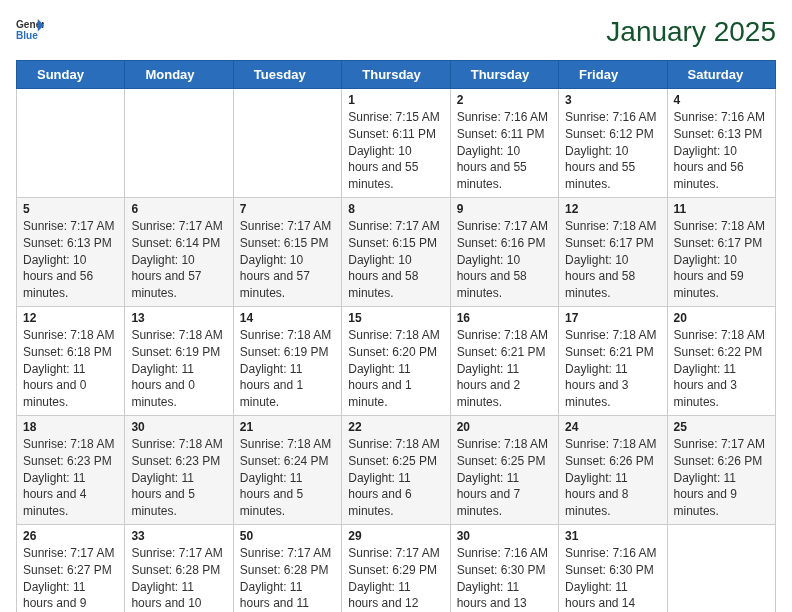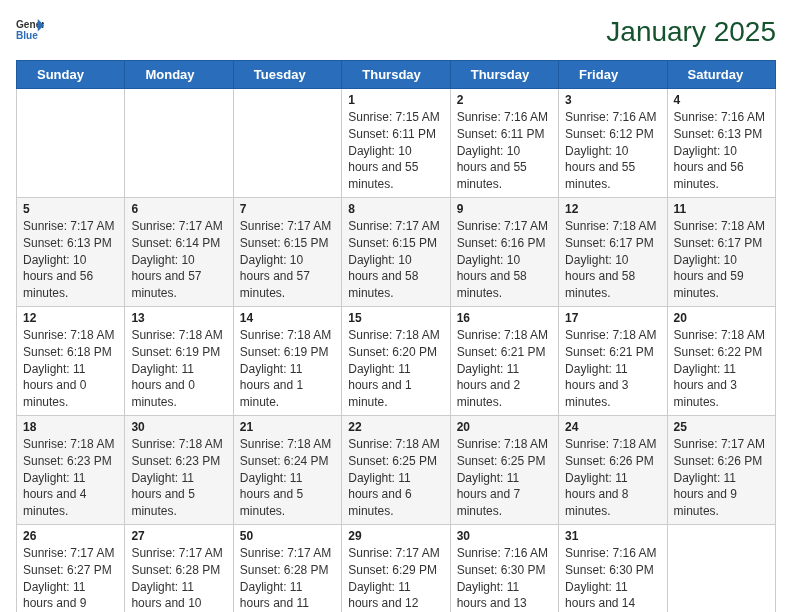--- a/index.html
+++ b/index.html
@@ -218,21 +218,21 @@
           <div class="day-number">25</div>
           <div class="day-info">Sunrise: 7:17 AM<br>Sunset: 6:26 PM<br>Daylight: 11 hours and 9 minutes.</div>
         </td>
       </tr>
       <tr>
         <td>
           <div class="day-number">26</div>
           <div class="day-info">Sunrise: 7:17 AM<br>Sunset: 6:27 PM<br>Daylight: 11 hours and 9 minutes.</div>
         </td>
         <td>
-          <div class="day-number">27</div>
+          <div class="day-number">33</div>
           <div class="day-info">Sunrise: 7:17 AM<br>Sunset: 6:28 PM<br>Daylight: 11 hours and 10 minutes.</div>
         </td>
         <td>
           <div class="day-number">50</div>
           <div class="day-info">Sunrise: 7:17 AM<br>Sunset: 6:28 PM<br>Daylight: 11 hours and 11 minutes.</div>
         </td>
         <td>
           <div class="day-number">29</div>
           <div class="day-info">Sunrise: 7:17 AM<br>Sunset: 6:29 PM<br>Daylight: 11 hours and 12 minutes.</div>
         </td>

